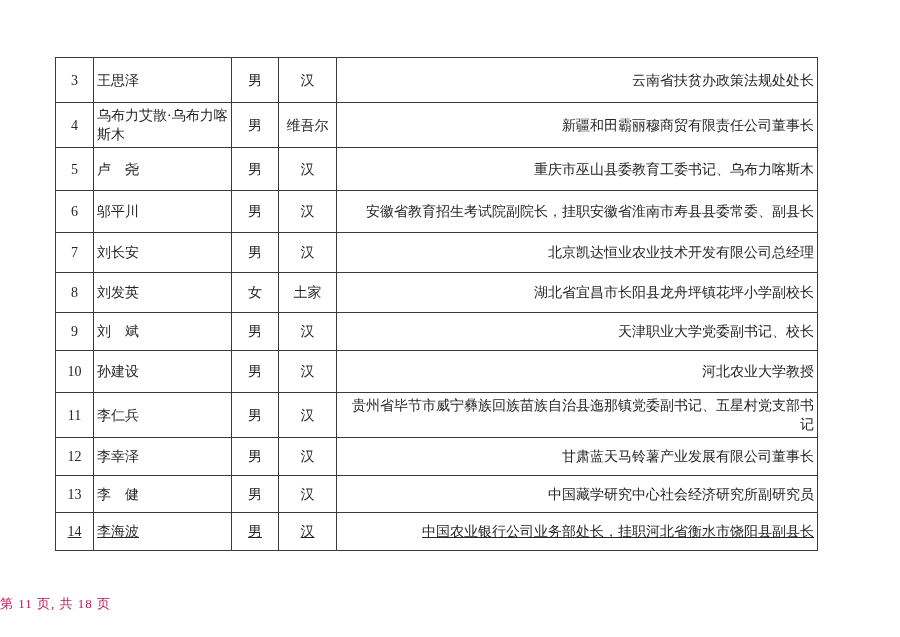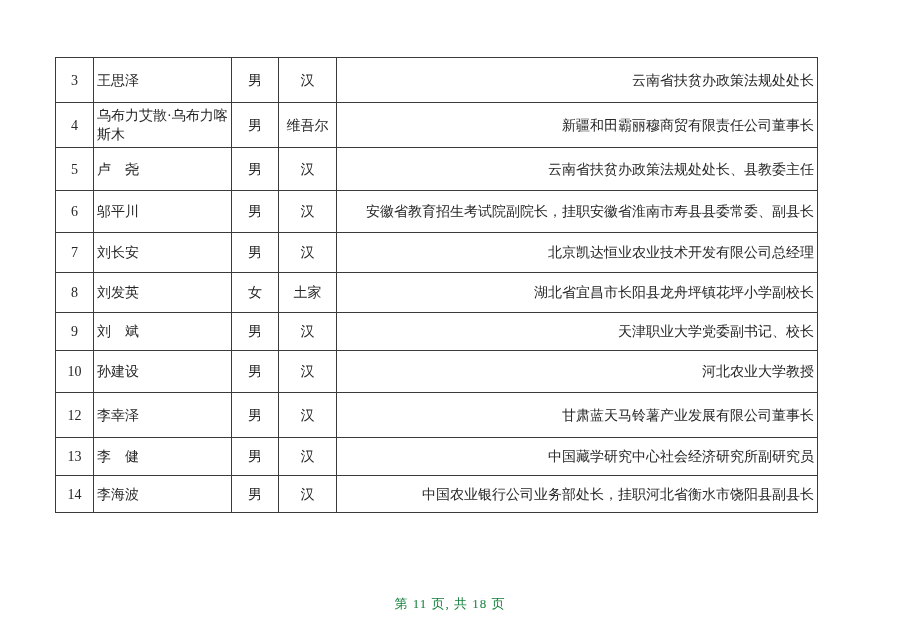--- a/index.html
+++ b/index.html
@@ -42,30 +42,29 @@
   tbody tr:nth-child(2)  { height: 45px; }
   tbody tr:nth-child(3)  { height: 43px; }
   tbody tr:nth-child(4)  { height: 42px; }
   tbody tr:nth-child(5)  { height: 40px; }
   tbody tr:nth-child(6)  { height: 40px; }
   tbody tr:nth-child(7)  { height: 38px; }
   tbody tr:nth-child(8)  { height: 42px; }
   tbody tr:nth-child(9)  { height: 45px; }
   tbody tr:nth-child(10) { height: 38px; margin-top: 48px; }
   tbody tr:nth-child(11) { height: 37px; }
-  tbody tr:nth-child(12) { height: 38px; }
+  tbody tr:nth-child(12) { height: 38px; text-decoration: underline; }
 
   .footer {
     position: absolute;
     left: 0; top: 595px;
     width: 100%;
-    text-align: center;
     font-size: 13px;
     letter-spacing: 1px;
-    color: #15803d;
+    color: #be185d;
   }
 </style>
 </head>
 <body>
 
 <div class="page">
 
   <table class="roster">
     <colgroup>
       <col style="width:38px">
@@ -87,21 +86,21 @@
     <td class="c-name">乌布力艾散·乌布力喀斯木</td>
     <td class="c-gender">男</td>
     <td class="c-ethn">维吾尔</td>
     <td class="c-pos">新疆和田霸丽穆商贸有限责任公司董事长</td>
   </tr>
         <tr>
     <td class="c-num">5</td>
     <td class="c-name">卢　尧</td>
     <td class="c-gender">男</td>
     <td class="c-ethn">汉</td>
-    <td class="c-pos">云南省扶贫办政策法规处处长、县教委主任</td>
+    <td class="c-pos">重庆市巫山县委教育工委书记、乌布力喀斯木</td>
   </tr>
         <tr>
     <td class="c-num">6</td>
     <td class="c-name">邬平川</td>
     <td class="c-gender">男</td>
     <td class="c-ethn">汉</td>
     <td class="c-pos">安徽省教育招生考试院副院长，挂职安徽省淮南市寿县县委常委、副县长</td>
   </tr>
         <tr>
     <td class="c-num">7</td>
@@ -125,20 +124,27 @@
     <td class="c-pos">天津职业大学党委副书记、校长</td>
   </tr>
         <tr>
     <td class="c-num">10</td>
     <td class="c-name">孙建设</td>
     <td class="c-gender">男</td>
     <td class="c-ethn">汉</td>
     <td class="c-pos">河北农业大学教授</td>
   </tr>
         <tr>
+    <td class="c-num">11</td>
+    <td class="c-name">李仁兵</td>
+    <td class="c-gender">男</td>
+    <td class="c-ethn">汉</td>
+    <td class="c-pos">贵州省毕节市威宁彝族回族苗族自治县迤那镇党委副书记、五星村党支部书记</td>
+  </tr>
+        <tr>
     <td class="c-num">12</td>
     <td class="c-name">李幸泽</td>
     <td class="c-gender">男</td>
     <td class="c-ethn">汉</td>
     <td class="c-pos">甘肃蓝天马铃薯产业发展有限公司董事长</td>
   </tr>
         <tr>
     <td class="c-num">13</td>
     <td class="c-name">李　健</td>
     <td class="c-gender">男</td>

